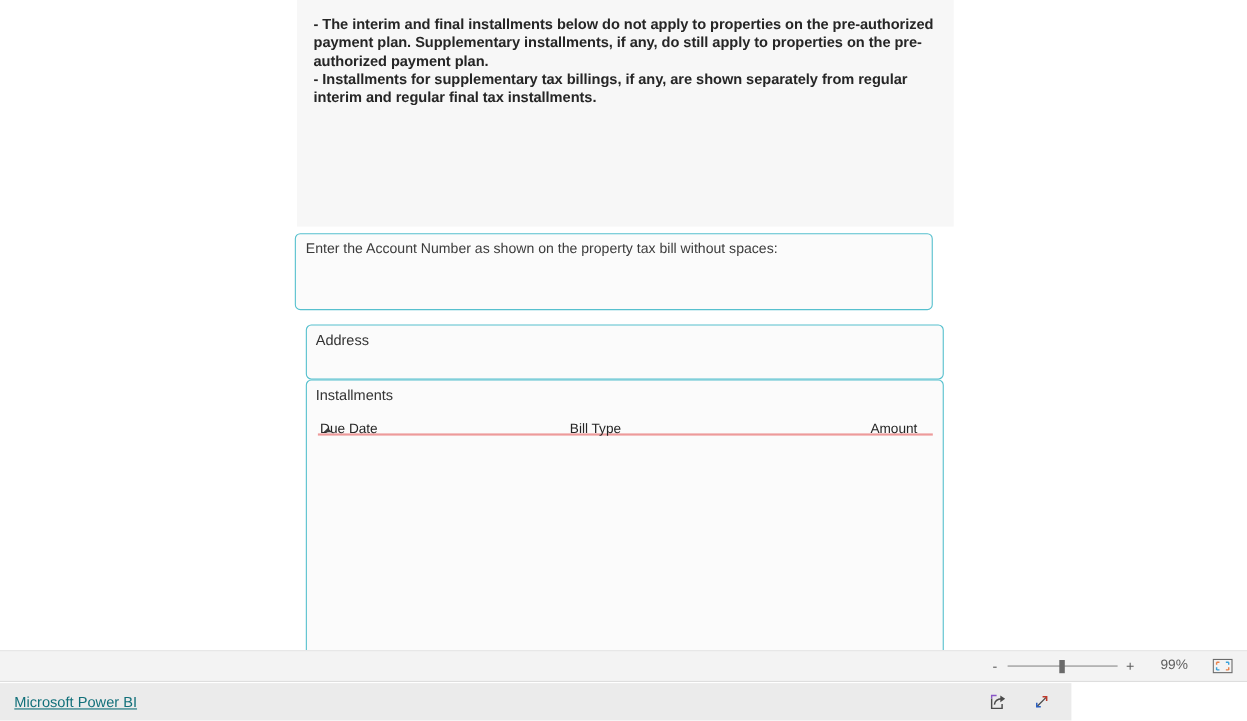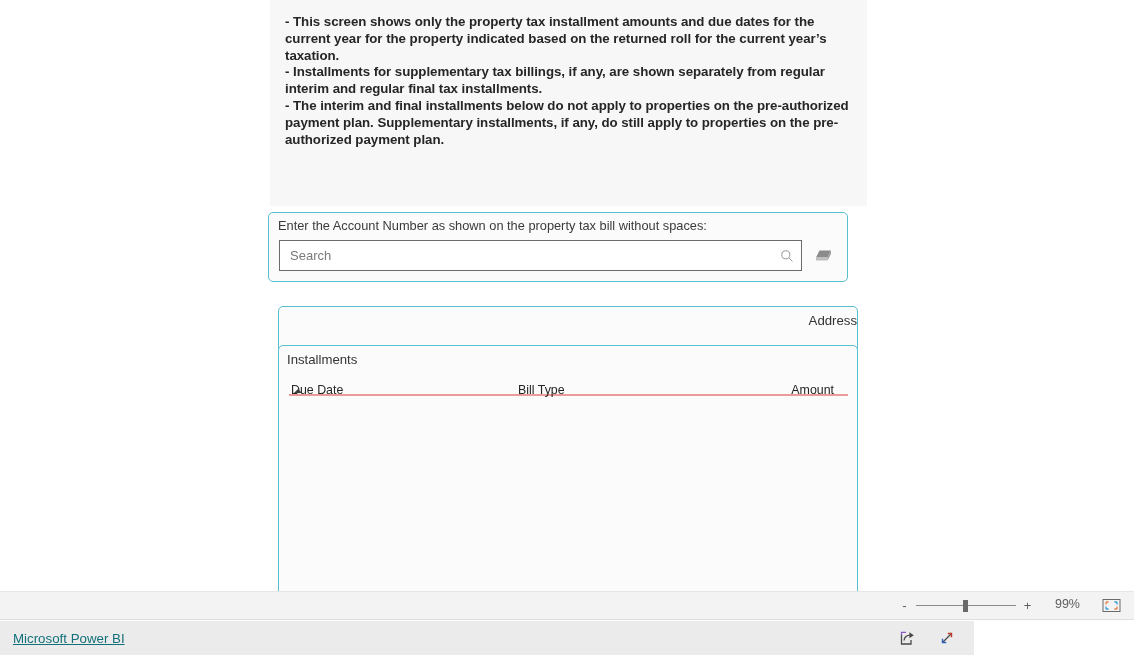--- a/index.html
+++ b/index.html
@@ -105,24 +105,23 @@
     height: 26px;
     margin-left: 7px;
     display: flex;
     align-items: center;
     justify-content: center;
   }
 
   
   #address-visual {
     left: 278px;
-    top: 306px;
+    top: 295px;
     width: 580px;
     height: 50px;
-    text-align: right;
   }
 
   
   #installments-visual {
     left: 278px;
     top: 345px;
     width: 580px;
     height: 305px;
   }
   #table-header {
@@ -249,43 +248,26 @@
     justify-content: center;
     margin-left: 14px;
   }
 </style>
 </head>
 <body>
 
 <div id="report-canvas">
 
   <div id="notes-panel">
-    <p class="note-line">- This screen shows only the property tax installment amounts and due dates for the current year for the property indicated based on the returned roll for the current year’s taxation.</p>
+    <p class="note-line">- The interim and final installments below do not apply to properties on the pre-authorized payment plan. Supplementary installments, if any, do still apply to properties on the pre-authorized payment plan.</p>
     <p class="note-line">- Installments for supplementary tax billings, if any, are shown separately from regular interim and regular final tax installments.</p>
-    <p class="note-line">- The interim and final installments below do not apply to properties on the pre-authorized payment plan. Supplementary installments, if any, do still apply to properties on the pre-authorized payment plan.</p>
   </div>
 
   <div id="search-visual" class="visual">
     <div class="visual-title">Enter the Account Number as shown on the property tax bill without spaces:</div>
-    <div id="search-row">
-      <div id="search-box">
-        <span id="search-placeholder">Search</span>
-        <svg class="magnifier" viewBox="0 0 16 16">
-          <circle cx="6.6" cy="6.6" r="4.6" fill="none" stroke="#6b6b6b" stroke-width="1.1"></circle>
-          <line x1="10.1" y1="10.1" x2="14.2" y2="14.2" stroke="#6b6b6b" stroke-width="1.1"></line>
-        </svg>
-      </div>
-      <div id="eraser-button">
-        <svg width="19" height="14" viewBox="0 0 19 14">
-          <polygon points="5.5,1.5 17,1.5 13.5,8.5 2,8.5" fill="#8c8c8c"></polygon>
-          <polygon points="2,8.5 13.5,8.5 13.5,11.5 2,11.5" fill="#bfbfbf"></polygon>
-          <polygon points="13.5,8.5 17,1.5 17,5 13.5,11.5" fill="#9e9e9e"></polygon>
-        </svg>
-      </div>
-    </div>
   </div>
 
   <div id="address-visual" class="visual">
     <div class="visual-title">Address</div>
     <div></div>
   </div>
 
   <div id="installments-visual" class="visual">
     <div class="visual-title">Installments</div>
     <div id="table-header">

